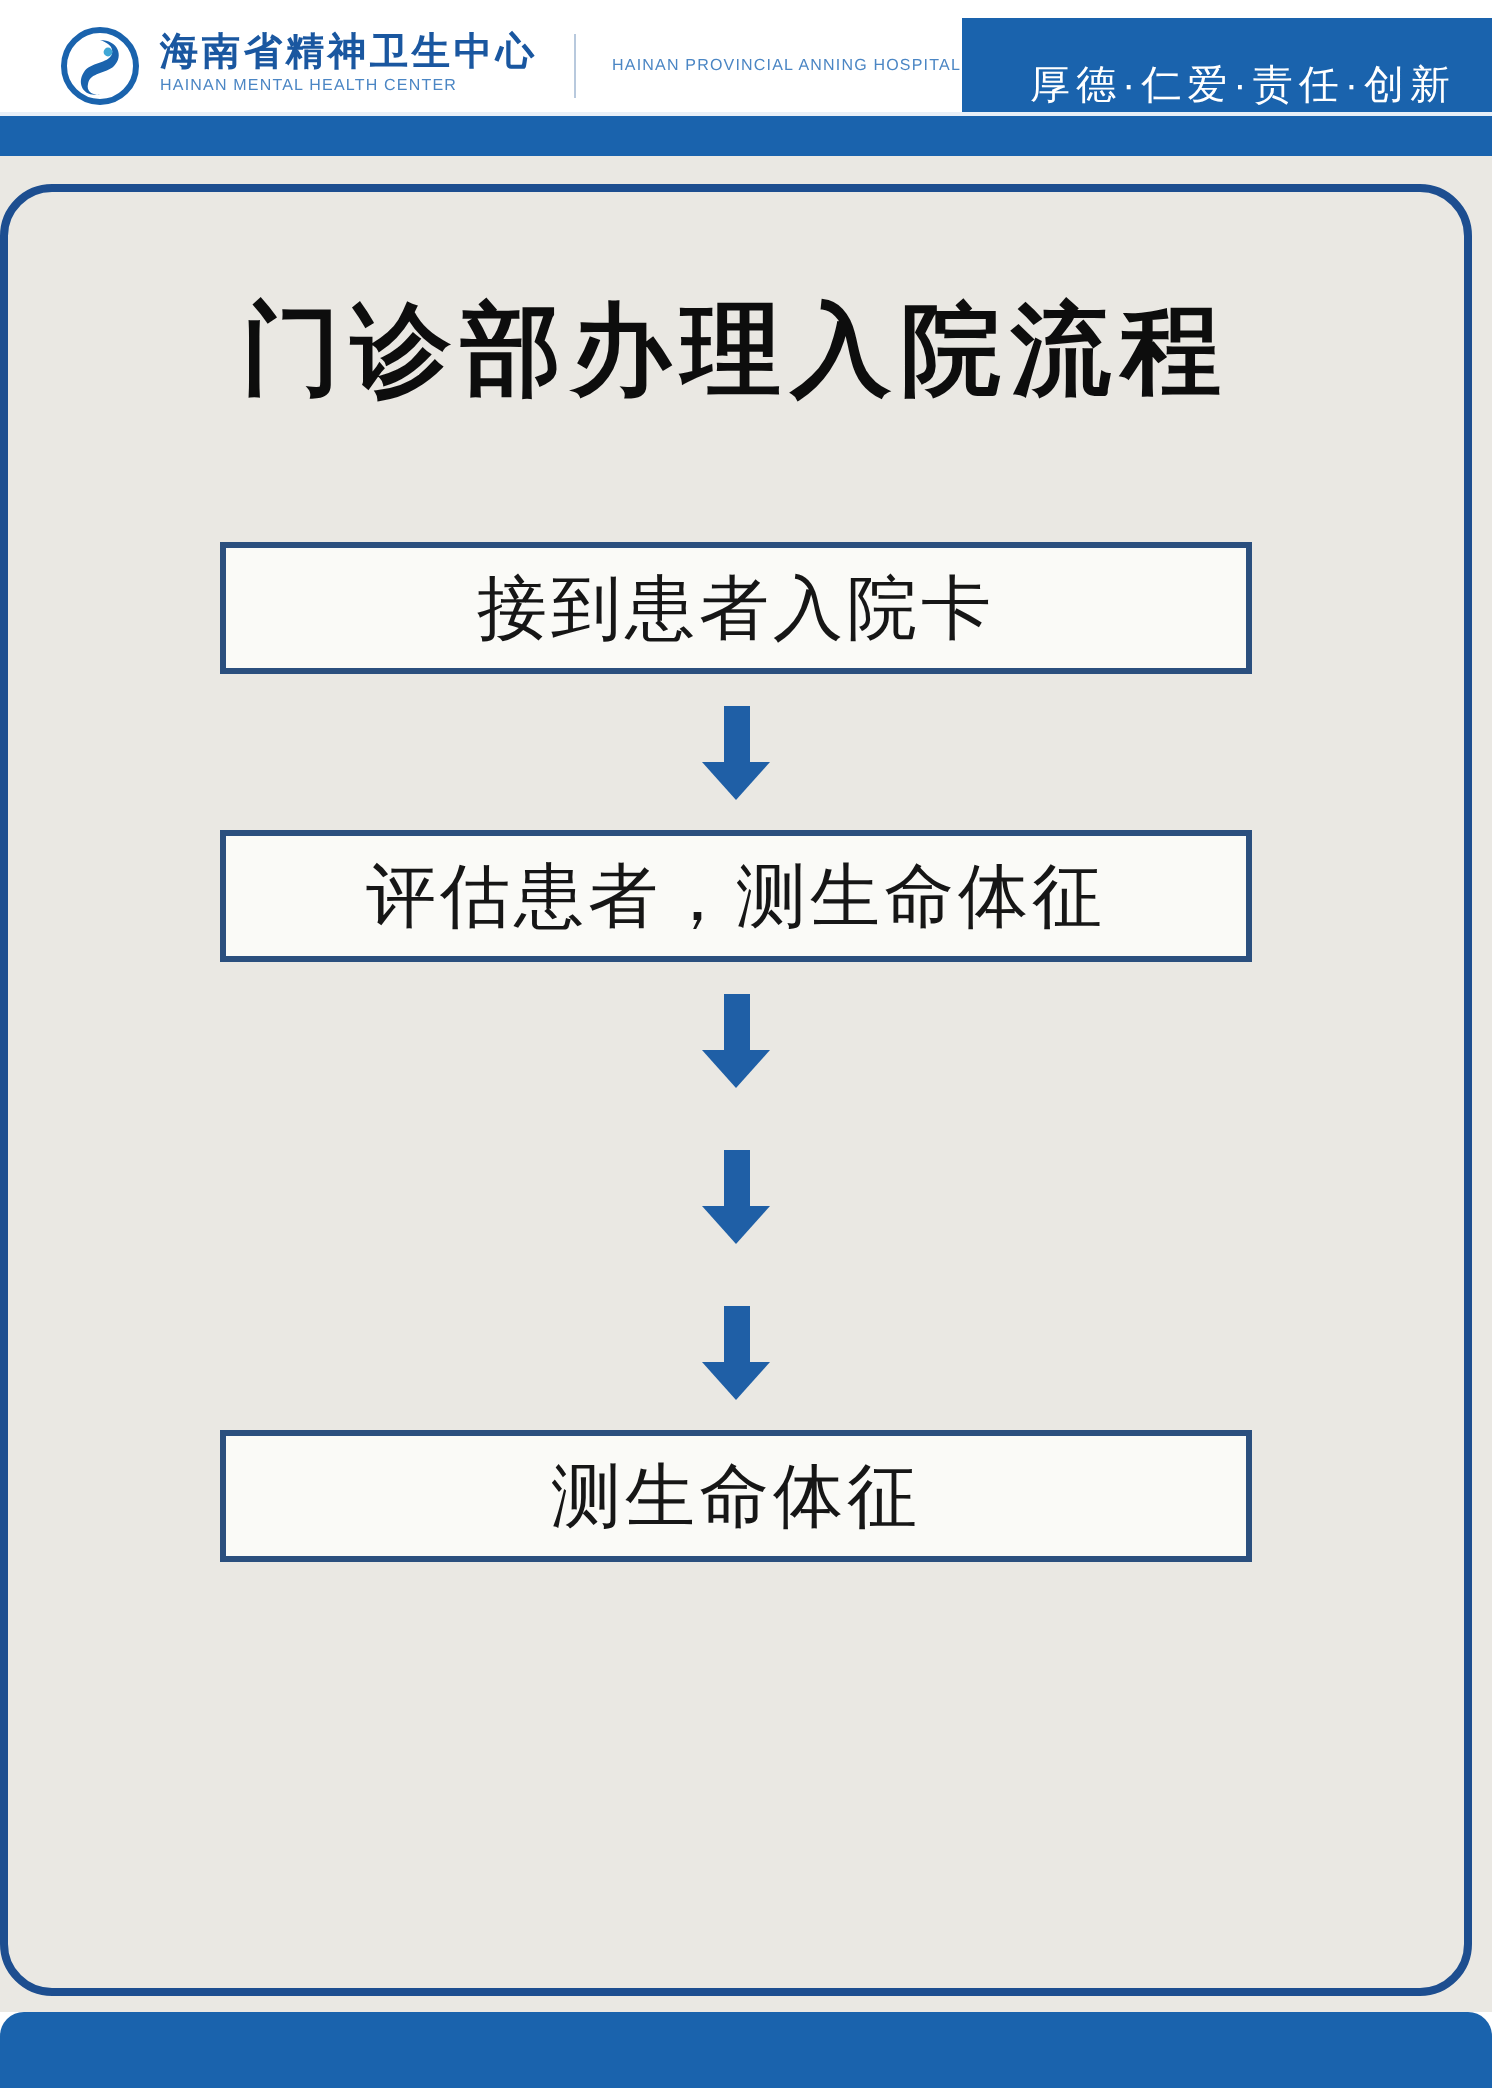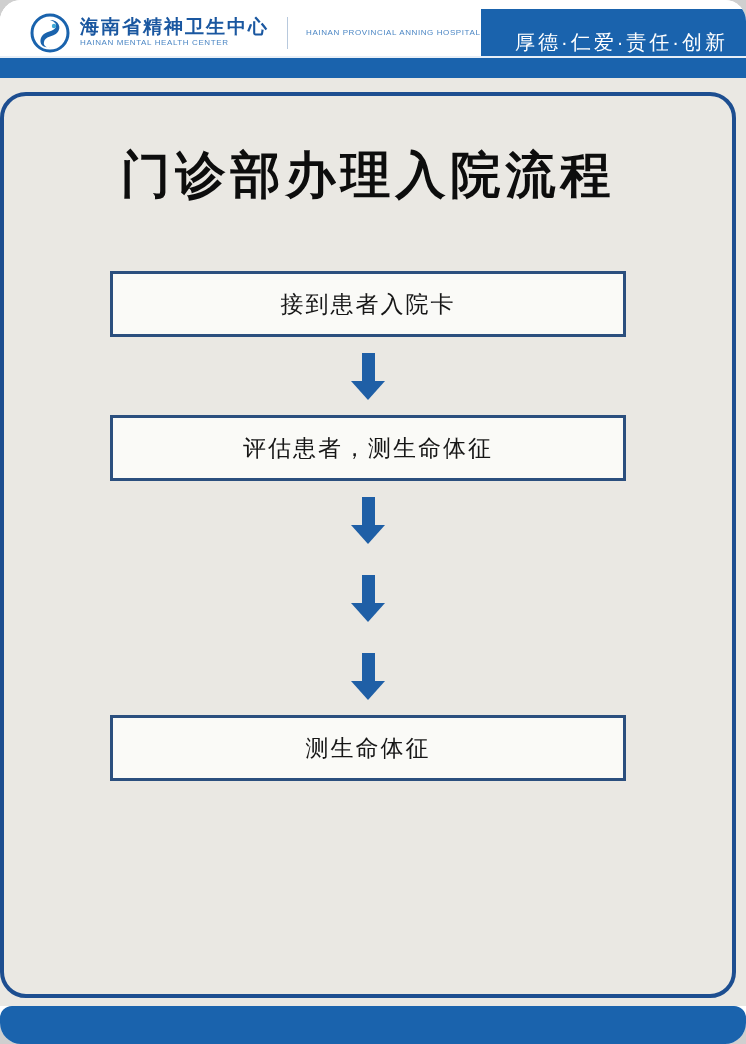--- a/index.html
+++ b/index.html
@@ -18,21 +18,20 @@
   html, body { background: #cfcfcf; font-family: "Liberation Sans", sans-serif; }
   .sign {
     width: 746px;
     height: 1044px;
     margin: 0 auto;
     background: #ffffff;
     display: flex;
     flex-direction: column;
     overflow: hidden;
     position: relative;
-    border-radius: 21px;
   }
 
   
   .topbar {
     height: 56px;
     background: #ffffff;
     padding-top: 9px;
     display: flex;
     align-items: stretch;
     flex: 0 0 auto;
@@ -132,21 +131,21 @@
   .flow-box {
     width: 516px;
     height: 66px;
     background: var(--box_bg, #fafaf7);
     border: 3px solid var(--box_border, #2b4f7e);
     display: flex;
     align-items: center;
     justify-content: center;
   }
   .flow-box span {
-    font-size: 23px;
+    font-size: 35px;
     color: #161616;
     letter-spacing: 2px;
     font-weight: 500;
     white-space: nowrap;
   }
   .flow-arrow {
     height: 78px;
     display: flex;
     flex-direction: column;
     align-items: center;

